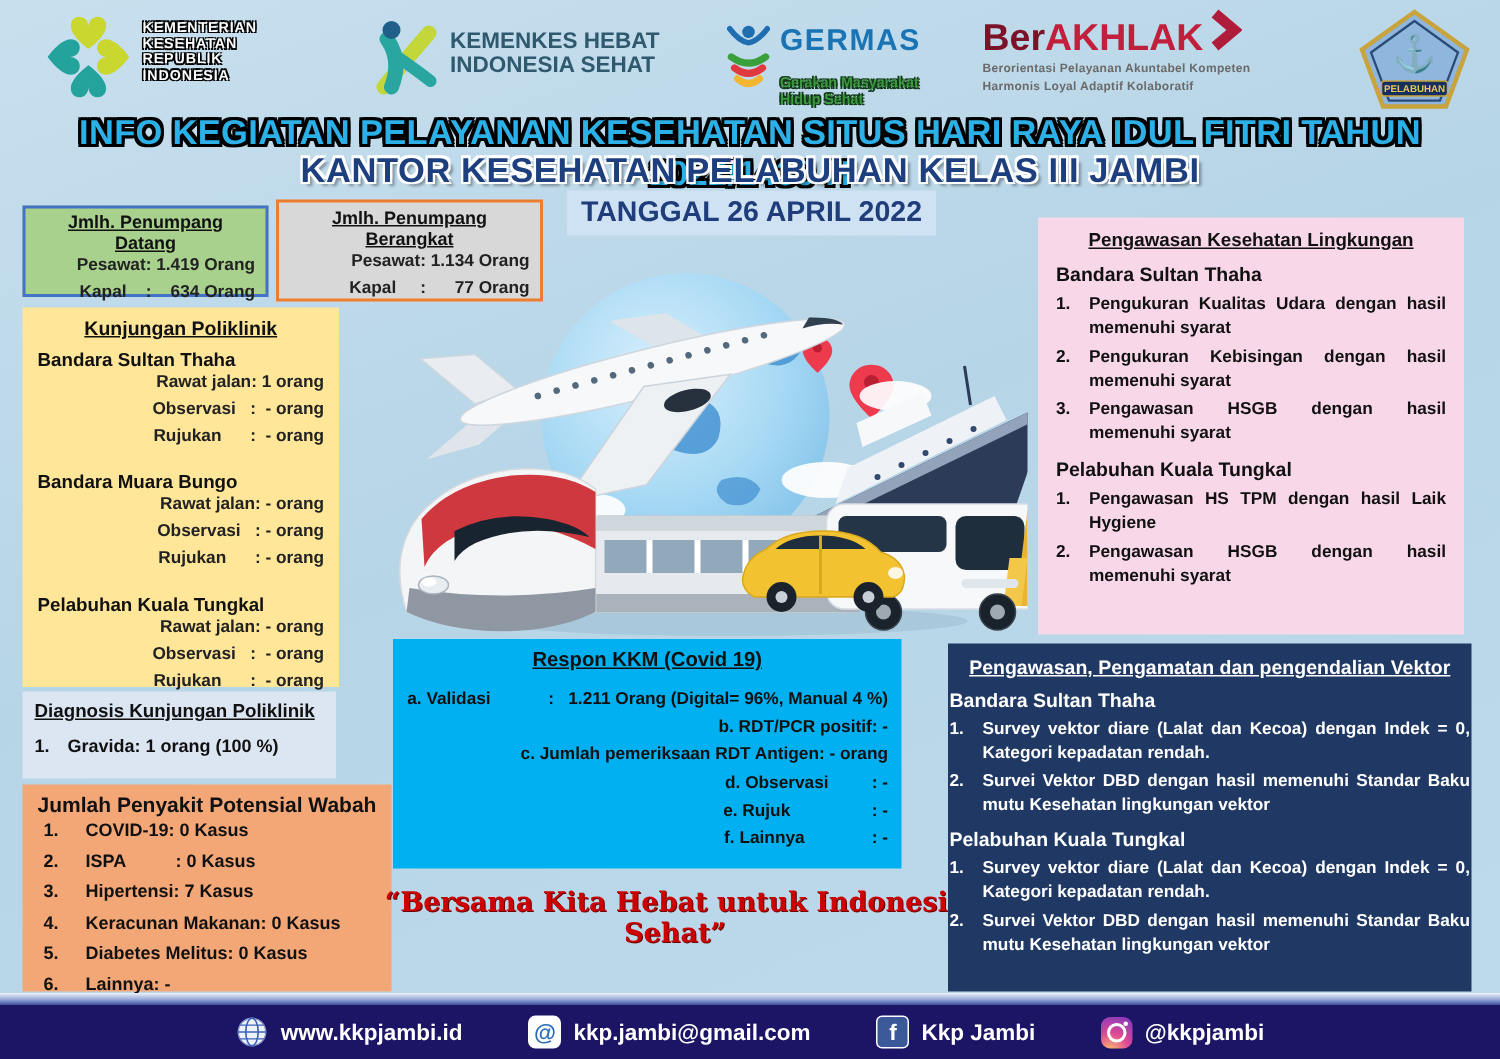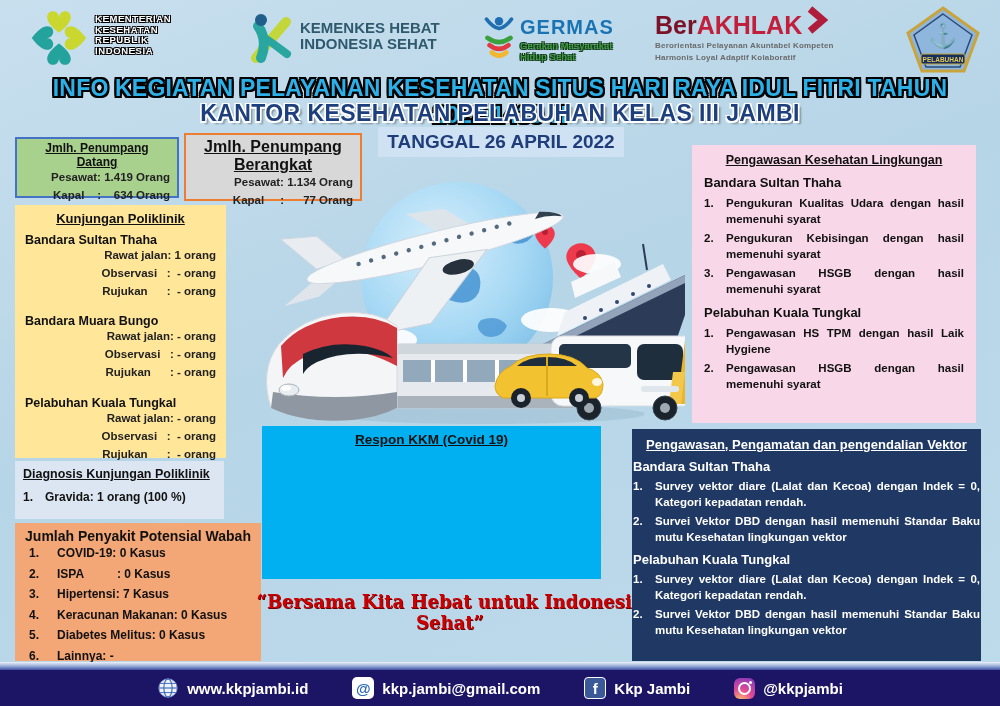--- a/index.html
+++ b/index.html
@@ -109,21 +109,21 @@
 
   <svg class="abs" style="left:480px;top:15px" width="38" height="48" viewBox="0 0 34 46">
     <circle cx="17" cy="6" r="4" fill="#1f6fb0"></circle>
     <path d="M5,4 Q11,12 17,13 Q23,12 29,4" stroke="#1f6fb0" stroke-width="3.5" fill="none" stroke-linecap="round"></path>
     <path d="M6,22 Q17,30 28,22" stroke="#3aa03c" stroke-width="4.5" fill="none" stroke-linecap="round"></path>
     <path d="M8,29 Q17,36 26,29" stroke="#e0393f" stroke-width="4.5" fill="none" stroke-linecap="round"></path>
     <path d="M10,36 Q17,42 24,36" stroke="#f2b630" stroke-width="4.5" fill="none" stroke-linecap="round"></path>
   </svg>
   <div class="abs" style="left:520px;top:17px">
     <div class="germas-title">GERMAS</div>
-    <div class="germas-sub" style="margin-top:4px">
+    <div class="germas-sub" style="margin-top:14px">
       <div>Gerakan Masyarakat</div>
       <div>Hidup Sehat</div>
     </div>
   </div>
 
   <div class="abs" style="left:655px;top:12px">
     <div class="ber-row">
       <span class="ber-word ber-a">Ber</span>
         <span class="ber-word ber-b">AKHLAK</span>
       <svg width="22" height="28" viewBox="0 0 22 28" style="margin:-6px 0 0 4px">
@@ -150,21 +150,21 @@
   <div class="abs title2">KANTOR KESEHATAN PELABUHAN KELAS III JAMBI</div>
   <div class="abs datebox">TANGGAL 26 APRIL 2022</div>
 
   <div class="abs arrivals">
     <div class="box-title" style="font-size:12px">Jmlh. Penumpang Datang</div>
     <div class="prerow">Pesawat: 1.419 Orang</div>
     <div class="prerow">Kapal    :    634 Orang</div>
   </div>
 
   <div class="abs departures">
-    <div class="box-title" style="font-size:16px">Jmlh. Penumpang Berangkat</div>
+    <div class="box-title" style="font-size:12px">Jmlh. Penumpang Berangkat</div>
     <div class="prerow">Pesawat: 1.134 Orang</div>
     <div class="prerow">Kapal     :      77 Orang</div>
   </div>
 
   <div class="abs poliklinik">
     <div class="box-title" style="font-size:13px">Kunjungan Poliklinik</div>
     <div class="sec">
       <div class="sec-name">Bandara Sultan Thaha</div>
       <div class="prerow">Rawat jalan: 1 orang</div>
       <div class="prerow">Observasi   :  - orang</div>
@@ -324,20 +324,28 @@
       <circle cx="276" cy="248" r="10" fill="#1a222c"></circle>
         <circle cx="276" cy="248" r="4" fill="#c9d1d8"></circle>
       <circle cx="334" cy="248" r="10" fill="#1a222c"></circle>
         <circle cx="334" cy="248" r="4" fill="#c9d1d8"></circle>
       <ellipse cx="352" cy="232" rx="5" ry="4" fill="#ffffff" opacity=".85"></ellipse>
     </g>
   </svg>
 
   <div class="abs kkm">
     <div class="box-title">Respon KKM (Covid 19)</div>
+    <div class="lines">
+      <div class="prerow">a. Validasi            :   1.211 Orang (Digital= 96%, Manual 4 %)</div>
+      <div class="prerow">b. RDT/PCR positif: -</div>
+      <div class="prerow">c. Jumlah pemeriksaan RDT Antigen: - orang</div>
+      <div class="prerow">d. Observasi         : -</div>
+      <div class="prerow">e. Rujuk                 : -</div>
+      <div class="prerow">f. Lainnya              : -</div>
+    </div>
   </div>
 
   <div class="abs quote">“Bersama Kita Hebat untuk Indonesia Sehat”</div>
 
   <div class="abs lingkungan">
     <div class="box-title">Pengawasan Kesehatan Lingkungan</div>
     <div class="sec-name">Bandara Sultan Thaha</div>
     <div class="nrow">
         <span class="n">1.</span>
         <span class="t">Pengukuran Kualitas Udara dengan hasil memenuhi syarat</span>

